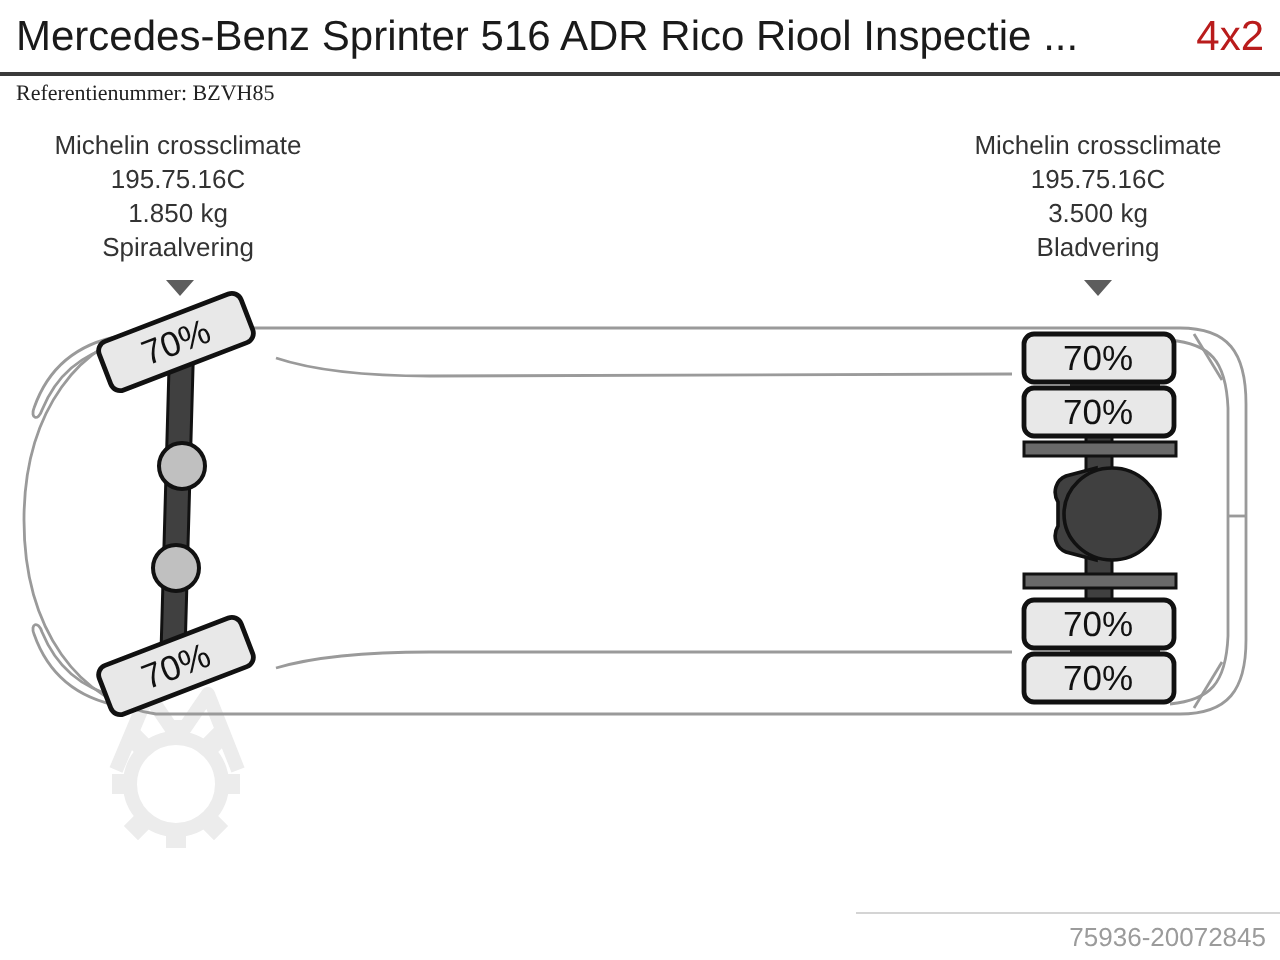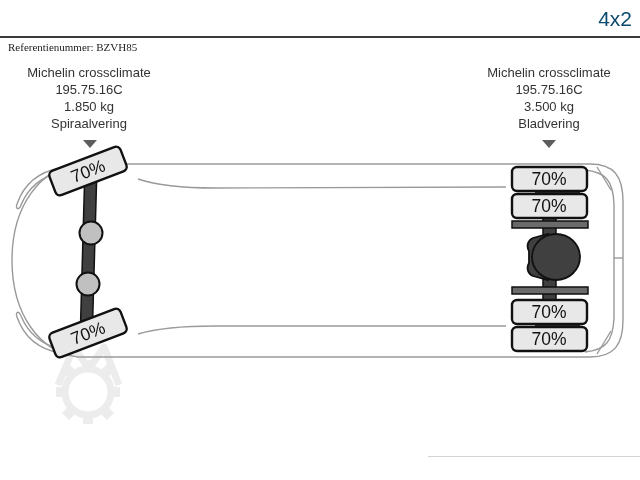--- a/index.html
+++ b/index.html
@@ -6,21 +6,21 @@
   .page{
     position:relative;width:640px;height:480px;background:#ffffff;
     font-family:"Liberation Sans","DejaVu Sans",sans-serif;overflow:hidden;
     color:#1a1a1a;
   }
   .title{
     position:absolute;left:8px;top:6px;width:560px;font-size:21px;line-height:26px;
     color:#1a1a1a;white-space:nowrap;overflow:hidden;
   }
   .drivetrain{
-    position:absolute;right:8px;top:6px;font-size:21px;line-height:26px;color:#0c4a6e;
+    position:absolute;right:8px;top:6px;font-size:21px;line-height:26px;color:#b91c1c;
   }
   .header-divider{
     position:absolute;left:0;top:36px;width:640px;height:2px;background:#3a3a3a;
   }
   .reference{
     position:absolute;left:8px;top:41px;font-size:11px;color:#222;font-family:Liberation Serif, serif;
   }
   .axle-spec{
     position:absolute;top:64px;width:200px;text-align:center;
     font-size:13px;line-height:17px;color:#333;
@@ -44,20 +44,21 @@
   .tire-text{
     font-family:"Liberation Sans","DejaVu Sans",sans-serif;
     font-size:17.5px;fill:#111;text-anchor:middle;
   }
 </style>
 </head>
 <body>
 
 <div class="page">
 
+  <div class="title">Mercedes-Benz Sprinter 516 ADR Rico Riool Inspectie ...</div>
   <div class="drivetrain">4x2</div>
   <div class="header-divider"></div>
   <div class="reference">Referentienummer: BZVH85</div>
 
   <div class="axle-spec front">
     <div>Michelin crossclimate</div>
     <div>195.75.16C</div>
     <div>1.850 kg</div>
     <div>Spiraalvering</div>
   </div>
@@ -136,14 +137,15 @@
         <text class="tire-text" x="549" y="318">70%</text>
       </g>
       <g>
         <rect x="512" y="327" width="75" height="24" rx="5" fill="#e8e8e8" stroke="#111" stroke-width="2.4"></rect>
         <text class="tire-text" x="549" y="345">70%</text>
       </g>
     </g>
   </svg>
 
   <div class="footer-divider"></div>
+  <div class="listing-number">75936-20072845</div>
 
 </div>
 
 </body></html>

